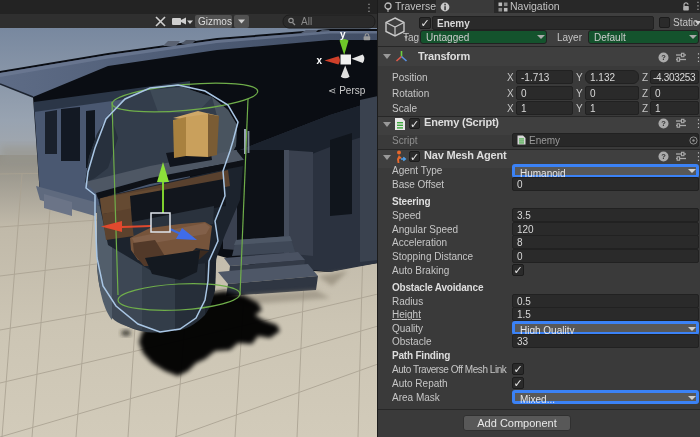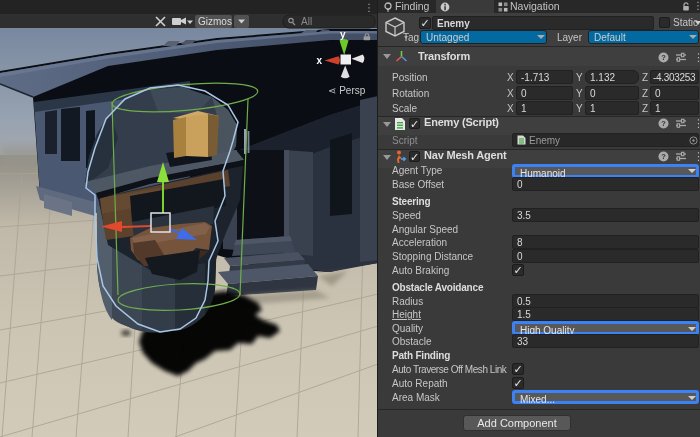--- a/index.html
+++ b/index.html
@@ -9,21 +9,21 @@
 #insp { position:absolute; left:378px; top:0; width:322px; height:437px; background:#3a3a3a; }
 .abs { position:absolute; }
 .lbl { position:absolute; color:#c6c6c6; font-size:10px; line-height:13px; white-space:nowrap; }
 .dim { color:#8f8f8f; }
 .bold { font-weight:bold; color:#dddddd; letter-spacing:-0.2px; }
 .ttl { font-size:11px; }
 .in { position:absolute; background:#2a2a2a; border:1px solid #212121; border-radius:2px;
   color:#d8d8d8; font-size:10px; line-height:11px; padding:1px 0 0 4px; height:14px; white-space:nowrap; }
 .dd { position:absolute; background:#585858; border:3px solid #3b82f6; border-radius:3px;
   color:#e6e6e6; font-size:10px; line-height:11px; padding:1px 0 0 5px; height:14px; white-space:nowrap; }
-.dds { position:absolute; background:#0369a1; border:1px solid #212121; border-radius:3px;
+.dds { position:absolute; background:#14532d; border:1px solid #212121; border-radius:3px;
   color:#cccccc; font-size:10px; line-height:11px; padding:1px 0 0 5px; height:14px; white-space:nowrap; }
 .arr { position:absolute; width:0; height:0; border-left:4px solid transparent;
   border-right:4px solid transparent; border-top:4px solid #cfcfcf; }
 .cb { position:absolute; width:12px; height:12px; background:#2a2a2a; border:1px solid #1c1c1c;
   border-radius:2px; color:#e8e8e8; font-size:11px; line-height:11px; text-align:center; }
 .hdr { position:absolute; left:0; width:322px; background:#3f3f3f; border-top:1px solid #272727; }
 .fold { position:absolute; width:0; height:0; border-left:4px solid transparent;
   border-right:4px solid transparent; border-top:5px solid #999999; }
 .hico { position:absolute; color:#b8b8b8; font-size:11px; }
 .sep { position:absolute; left:0; width:322px; height:1px; background:#272727; }
@@ -204,21 +204,21 @@
 </div>
 <div id="insp">
 
   <div class="abs" style="left:0;top:0;width:322px;height:13px;background:#282828;"></div>
   <div class="abs" style="left:58px;top:0;width:58px;height:13px;background:#3a3a3a;"></div>
   <svg class="abs" style="left:5px;top:2px;" width="10" height="10" viewBox="0 0 10 10">
     <circle cx="5" cy="4" r="3" fill="none" stroke="#bcbcbc" stroke-width="1.3"></circle>
     <line x1="3.8" y1="7.5" x2="6.2" y2="7.5" stroke="#bcbcbc" stroke-width="1.2"></line>
     <line x1="4" y1="9" x2="6" y2="9" stroke="#bcbcbc" stroke-width="1"></line>
   </svg>
-  <div class="abs" style="left:17px;top:0px;color:#c2c2c2;font-size:10.5px;">Finding</div>
+  <div class="abs" style="left:17px;top:0px;color:#c2c2c2;font-size:10.5px;">Traverse</div>
   <svg class="abs" style="left:62px;top:2px;" width="10" height="10" viewBox="0 0 10 10">
     <circle cx="5" cy="5" r="4.4" fill="#c8c8c8"></circle>
     <rect x="4.3" y="1.8" width="1.5" height="1.6" fill="#333"></rect>
     <rect x="4.3" y="4.2" width="1.5" height="4" fill="#333"></rect>
   </svg>
   <div class="abs" style="left:75px;top:0px;color:#e0e0e0;font-size:10.5px;margin-top:20px;">Inspector</div>
   <svg class="abs" style="left:120px;top:2px;" width="10" height="10" viewBox="0 0 10 10">
     <rect x="0.5" y="0.5" width="3.6" height="3.6" fill="#bcbcbc"></rect>
     <rect x="5.9" y="0.5" width="3.6" height="3.6" fill="#8a8a8a"></rect>
     <rect x="0.5" y="5.9" width="3.6" height="3.6" fill="#8a8a8a"></rect>
@@ -350,20 +350,21 @@
   <div class="lbl" style="left:14px;top:164px;">Agent Type</div>
   <div class="dd" style="left:134px;top:164px;width:187px;">Humanoid</div>
   <div class="arr" style="left:310px;top:169px;"></div>
   <div class="lbl" style="left:14px;top:178px;">Base Offset</div>
   <div class="in" style="left:134px;top:177px;width:187px;">0</div>
 
   <div class="lbl bold" style="left:14px;top:195px;">Steering</div>
   <div class="lbl" style="left:14px;top:209px;">Speed</div>
   <div class="in" style="left:134px;top:208px;width:187px;">3.5</div>
   <div class="lbl" style="left:14px;top:223px;">Angular Speed</div>
+  <div class="in" style="left:134px;top:222px;width:187px;">120</div>
   <div class="lbl" style="left:14px;top:236px;">Acceleration</div>
   <div class="in" style="left:134px;top:235px;width:187px;">8</div>
   <div class="lbl" style="left:14px;top:250px;">Stopping Distance</div>
   <div class="in" style="left:134px;top:249px;width:187px;">0</div>
   <div class="lbl" style="left:14px;top:264px;">Auto Braking</div>
   <div class="cb" style="left:134px;top:264px;width:12px;height:12px;">✓</div>
 
   <div class="lbl bold" style="left:14px;top:281px;">Obstacle Avoidance</div>
   <div class="lbl" style="left:14px;top:295px;">Radius</div>
   <div class="in" style="left:134px;top:294px;width:187px;">0.5</div>

